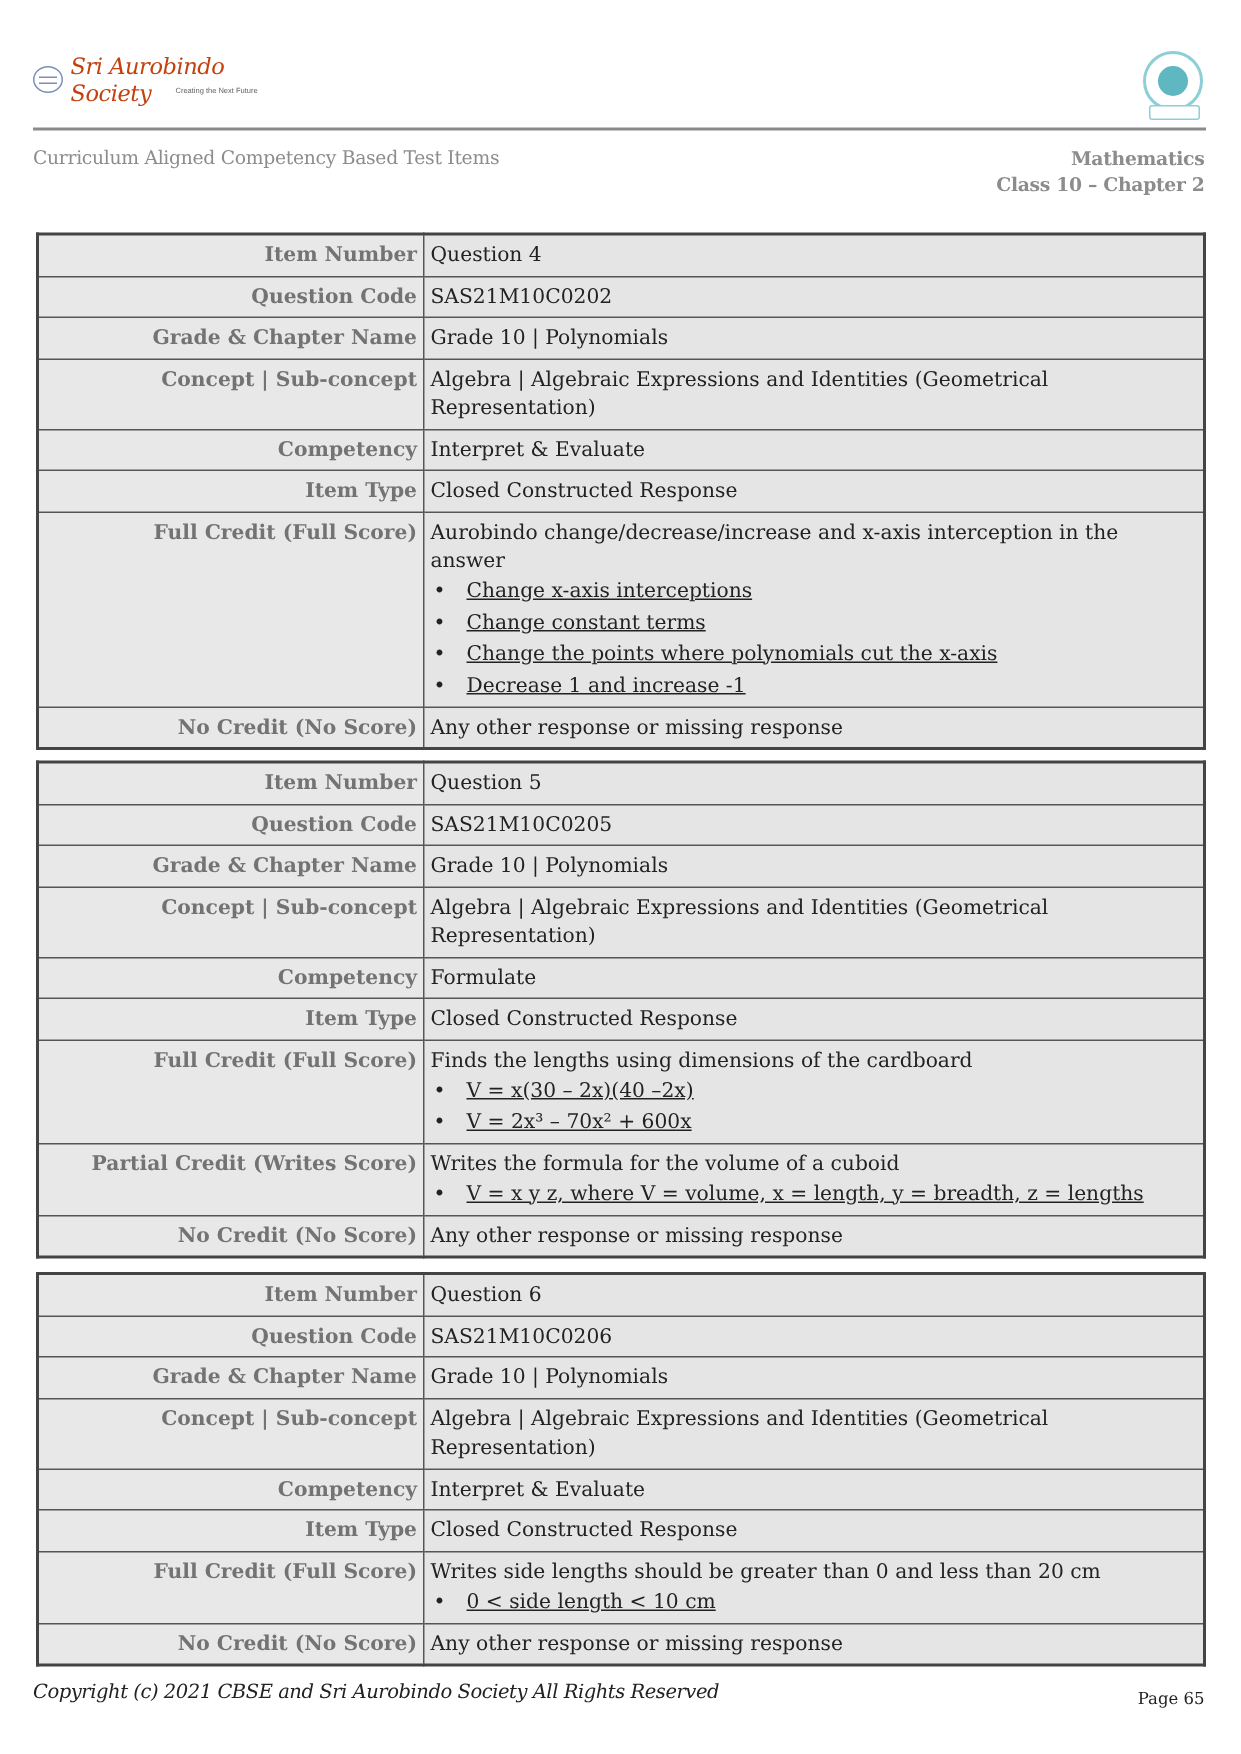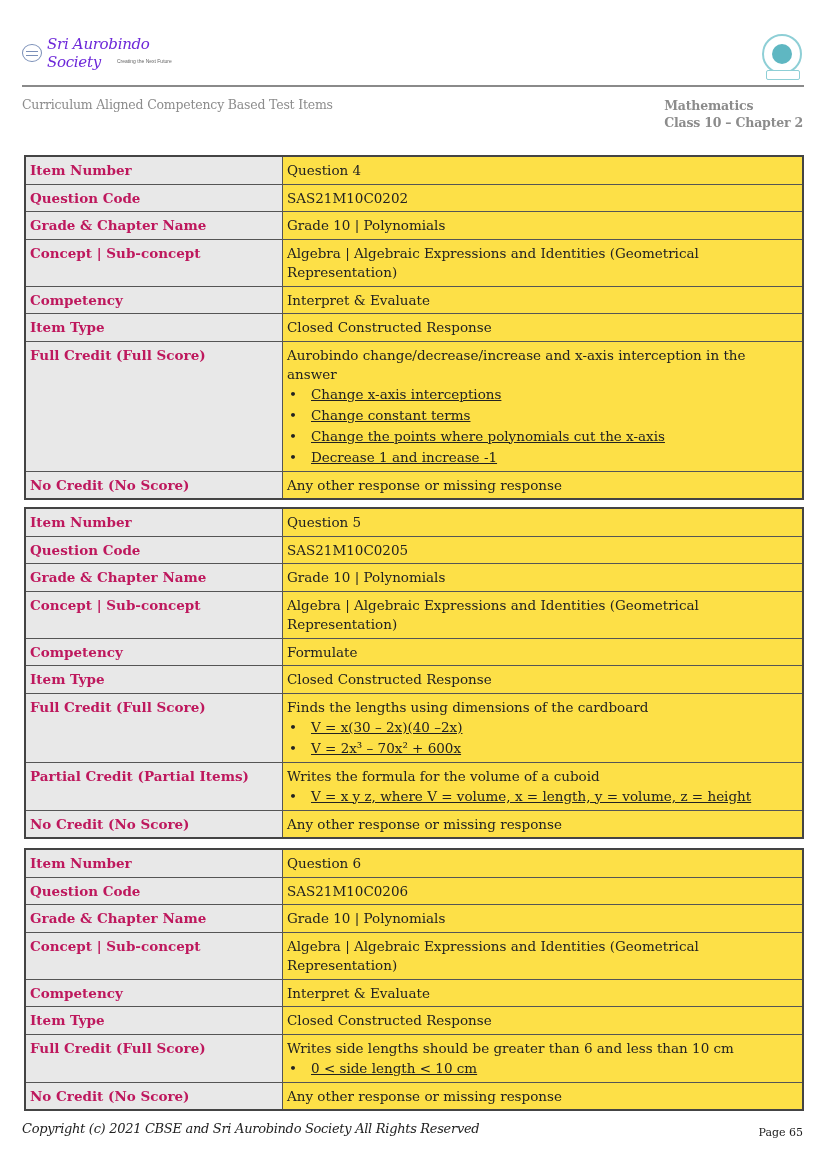--- a/index.html
+++ b/index.html
@@ -1,32 +1,32 @@
 <!DOCTYPE html>
 <html><head>
 <meta charset="utf-8">
 <style>
   html,body{margin:0;padding:0;background:#fff;}
   body{width:827px;height:1169px;position:relative;font-family:"DejaVu Serif","Liberation Serif",serif;color:#222;overflow:hidden;}
   .logo-left{position:absolute;left:22px;top:38px;width:170px;height:30px;display:flex;align-items:center;}
   .logo-globe{width:22px;height:18px;border:1.5px solid #7a8fb8;border-radius:50%;position:relative;box-sizing:border-box;}
   .logo-globe::after{content:"";position:absolute;left:3px;top:6px;width:12px;height:3px;border-top:1px solid #7a8fb8;border-bottom:1px solid #7a8fb8;}
-  .logo-text{font-family:"DejaVu Serif",serif;font-style:italic;font-size:15px;color:#6d28d9;margin-left:5px;letter-spacing:-0.3px;}
+  .logo-text{font-family:"DejaVu Serif",serif;font-style:italic;font-size:15px;color:#c2410c;margin-left:5px;letter-spacing:-0.3px;}
   .logo-tag{position:absolute;left:95px;top:20px;font-size:5px;color:#666;font-family:"Liberation Sans",sans-serif;}
   .logo-right{position:absolute;left:762px;top:34px;width:40px;height:40px;border-radius:50%;border:2px solid #8ecfd6;box-sizing:border-box;display:flex;align-items:center;justify-content:center;}
   .logo-right-inner{width:20px;height:20px;border-radius:50%;background:#5fb7c2;}
   .logo-ribbon{position:absolute;left:766px;top:70px;width:32px;height:8px;border:1px solid #8ecfd6;border-radius:2px;background:#fff;}
   .hr{position:absolute;left:22px;top:85px;width:782px;height:2px;background:#8a8a8a;}
   .hdr-left{position:absolute;left:22px;top:97px;font-size:12.5px;font-weight:normal;color:#8c8c8c;font-family:"DejaVu Serif",serif;letter-spacing:-0.2px;}
-  .hdr-right{position:absolute;right:24px;top:97px;text-align:left;font-size:12.5px;font-weight:bold;color:#8c8c8c;line-height:17px;letter-spacing:-0.2px;}
+  .hdr-right{position:absolute;right:24px;top:97px;text-align:right;font-size:12.5px;font-weight:bold;color:#8c8c8c;line-height:17px;letter-spacing:-0.2px;}
   table.item{position:absolute;left:24px;width:780px;border-collapse:collapse;font-size:13.5px;}
   table.item td{border:1px solid #555;vertical-align:top;padding:4px 4px 3px 4px;line-height:19px;}
   table.item{border:2px solid #444;}
-  td.lbl{width:248px;background:#e8e8e8;font-weight:bold;color:#be185d;}
-  td.val{background:#fde047;color:#222;}
+  td.lbl{width:248px;background:#e8e8e8;font-weight:bold;color:#737373;text-align:right;}
+  td.val{background:#e5e5e5;color:#222;}
   ul.bul{margin:0;padding:0;list-style:none;}
   ul.bul li{position:relative;padding-left:24px;line-height:21px;text-decoration:underline;}
   ul.bul li::before{content:"•";position:absolute;left:2px;top:0;}
   .footer-left{position:absolute;left:22px;top:1121px;font-size:13px;font-style:italic;color:#222;font-family:"DejaVu Serif",serif;letter-spacing:-0.3px;}
   .footer-right{position:absolute;right:24px;top:1126px;font-size:11px;color:#222;}
 </style>
 </head>
 <body>
 
 <div class="logo-left">
@@ -120,25 +120,25 @@
         <td class="lbl">Full Credit (Full Score)</td>
     <td class="val">
       <div>Finds the lengths using dimensions of the cardboard</div>
       <ul class="bul">
         <li>V = x(30 – 2x)(40 –2x)</li>
         <li>V = 2x³ – 70x² + 600x</li>
       </ul>
     </td>
       </tr>
   <tr>
-        <td class="lbl">Partial Credit (Partial Items)</td>
+        <td class="lbl">Partial Credit (Writes Score)</td>
     <td class="val">
       <div>Writes the formula for the volume of a cuboid</div>
       <ul class="bul">
-        <li>V = x y z, where V = volume, x = length, y = volume, z = height</li>
+        <li>V = x y z, where V = volume, x = length, y = breadth, z = lengths</li>
       </ul>
     </td>
       </tr>
   <tr style="height:27px">
         <td class="lbl">No Credit (No Score)</td>
         <td class="val">Any other response or missing response</td>
       </tr>
 </tbody>
   </table>
 
@@ -164,21 +164,21 @@
         <td class="lbl">Competency</td>
         <td class="val">Interpret &amp; Evaluate</td>
       </tr>
   <tr style="height:28px">
         <td class="lbl">Item Type</td>
         <td class="val">Closed Constructed Response</td>
       </tr>
   <tr>
         <td class="lbl">Full Credit (Full Score)</td>
     <td class="val">
-      <div>Writes side lengths should be greater than 6 and less than 10 cm</div>
+      <div>Writes side lengths should be greater than 0 and less than 20 cm</div>
       <ul class="bul">
         <li>0 &lt; side length &lt; 10 cm</li>
       </ul>
     </td>
       </tr>
   <tr style="height:27px">
         <td class="lbl">No Credit (No Score)</td>
         <td class="val">Any other response or missing response</td>
       </tr>
 </tbody>

